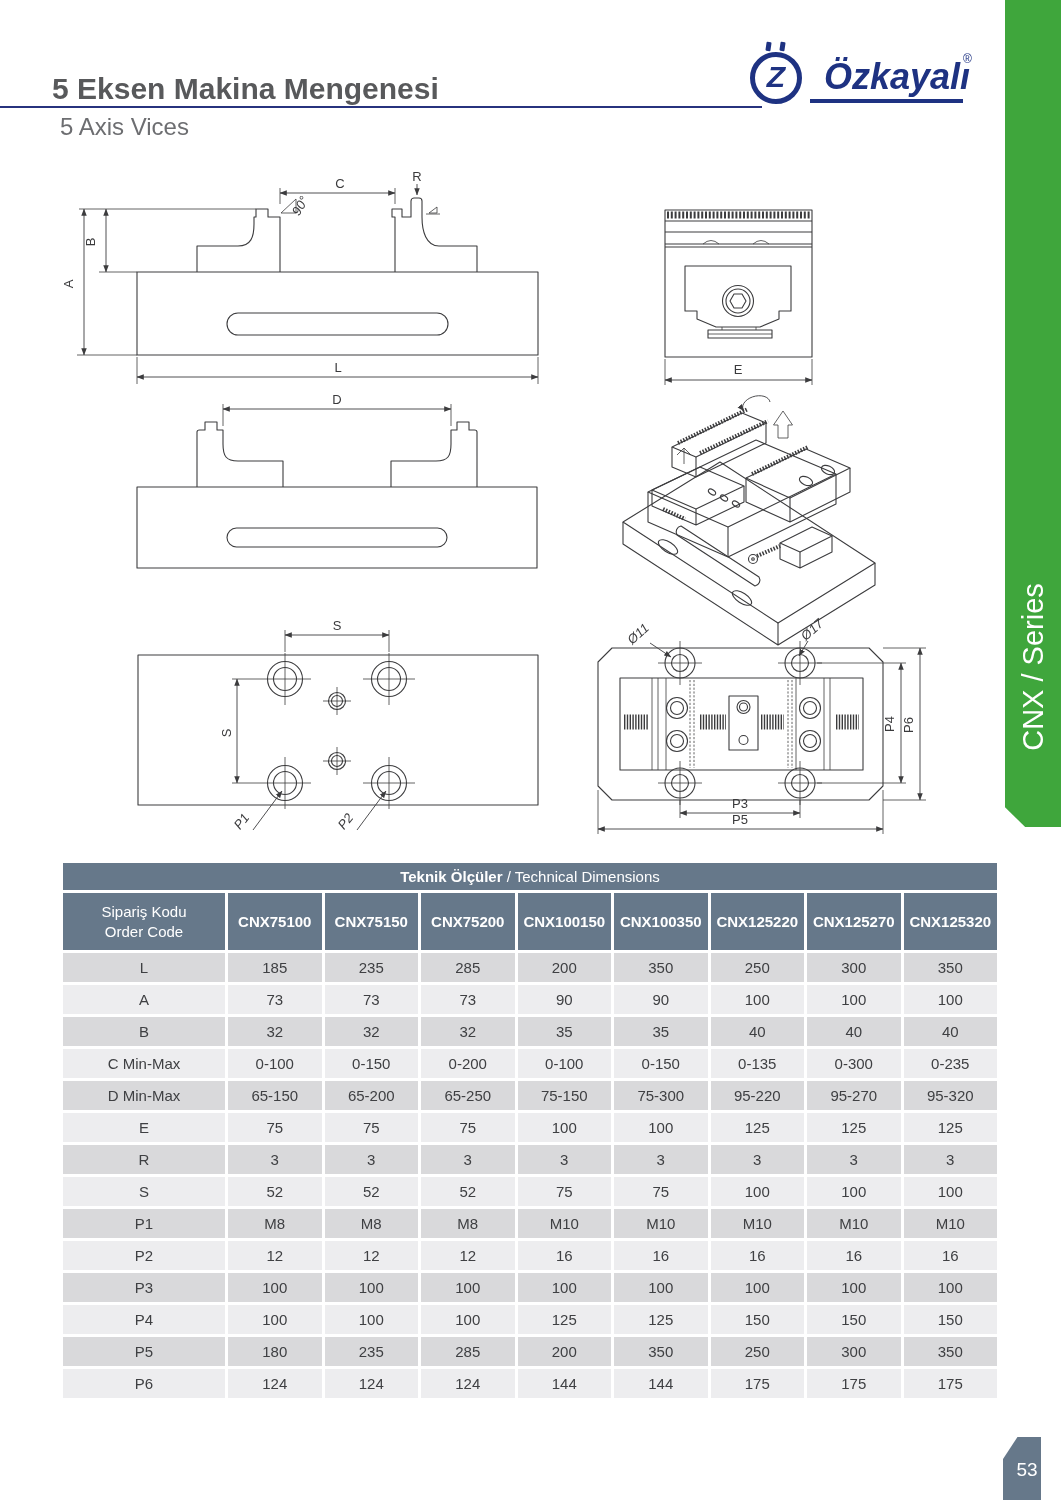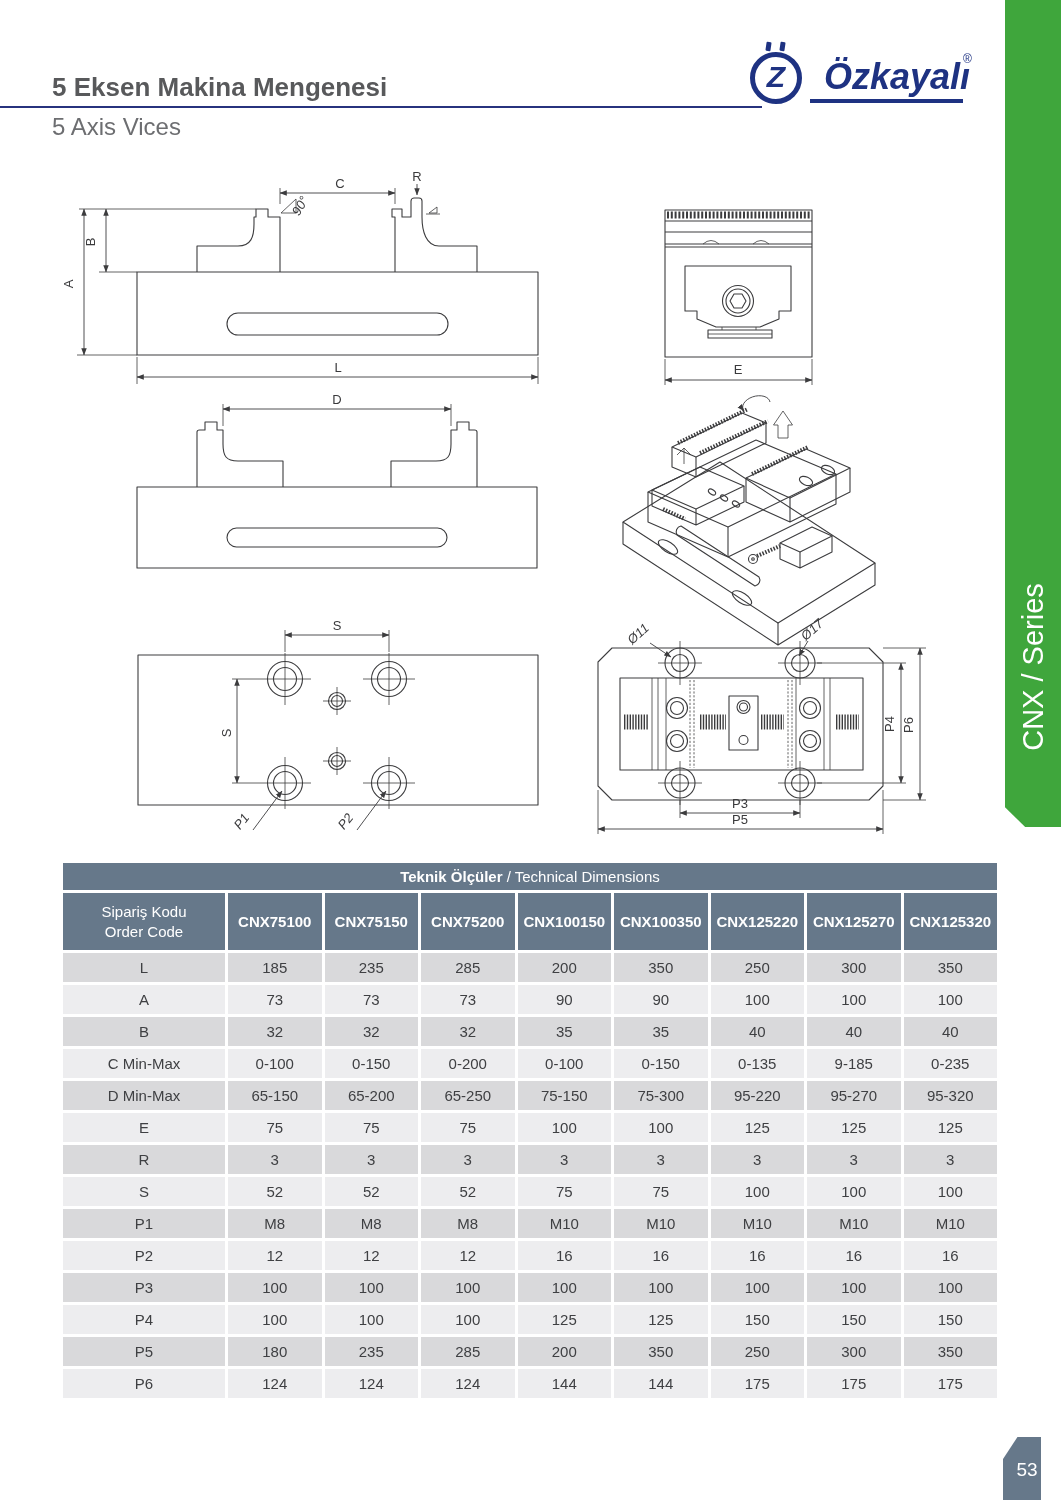--- a/index.html
+++ b/index.html
@@ -1,22 +1,22 @@
 <!DOCTYPE html>
 <html><head>
 <meta charset="utf-8">
 <style>
   html,body{margin:0;padding:0;background:#fff;}
   .page{position:relative;width:1061px;height:1500px;background:#fff;overflow:hidden;
         font-family:"Liberation Sans",sans-serif;}
 
   
-  .title{position:absolute;left:52px;top:72px;font-size:26px;font-weight:bold;color:#58595b;}
+  .title{position:absolute;left:52px;top:72px;font-size:30px;font-weight:bold;color:#58595b;}
   .rule{position:absolute;left:0;top:106px;width:762px;height:2px;background:#27337e;}
-  .subtitle{position:absolute;left:52px;top:113px;font-size:24px;color:#6d6e71;}
+  .subtitle{position:absolute;left:60px;top:113px;font-size:24px;color:#6d6e71;}
 
   .logo-circle{position:absolute;left:750px;top:52px;width:52px;height:52px;box-sizing:border-box;
     border:5px solid #1e3282;border-radius:50%;display:flex;align-items:center;justify-content:center;}
   .logo-z{font-size:30px;font-style:italic;font-weight:bold;color:#1e3282;padding-bottom:2px;}
   .logo-dot{position:absolute;top:42px;width:5px;height:9px;background:#1e3282;border-radius:1px;transform:rotate(8deg);}
   .logo-dot.d1{left:766px;} .logo-dot.d2{left:780px;}
   .brand{position:absolute;left:806px;top:56px;font-size:36px;font-style:italic;font-weight:bold;color:#1e3282;margin-left:18px;}
   .brand-underline{position:absolute;left:810px;top:99px;width:153px;height:4px;background:#1e3282;}
   .brand-reg{position:absolute;left:963px;top:52px;font-size:12px;color:#1e3282;}
 
@@ -323,21 +323,21 @@
           <td>40</td>
         </tr>
         <tr>
           <th class="rlabel">C Min-Max</th>
           <td>0-100</td>
           <td>0-150</td>
           <td>0-200</td>
           <td>0-100</td>
           <td>0-150</td>
           <td>0-135</td>
-          <td>9-185</td>
+          <td>0-300</td>
           <td>0-235</td>
         </tr>
         <tr>
           <th class="rlabel">D Min-Max</th>
           <td>65-150</td>
           <td>65-200</td>
           <td>65-250</td>
           <td>75-150</td>
           <td>75-300</td>
           <td>95-220</td>

